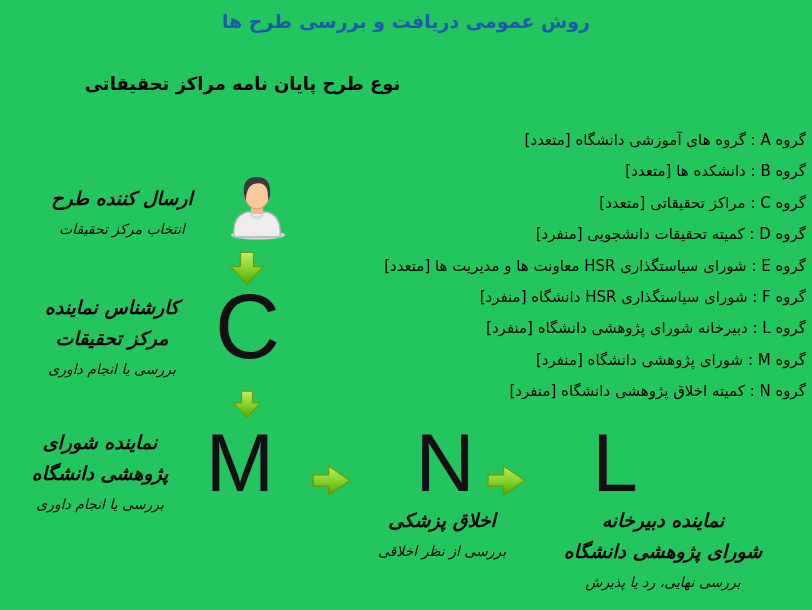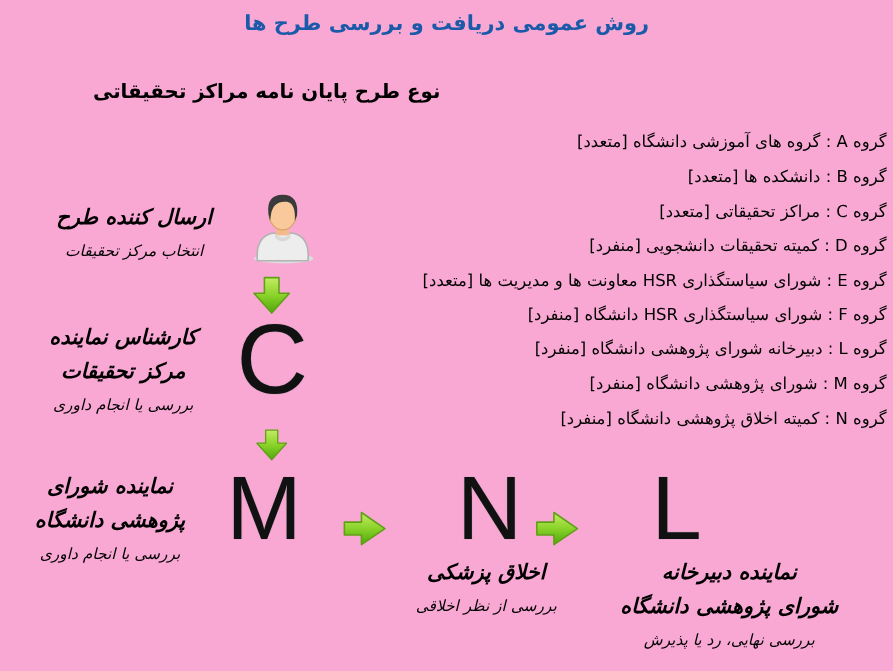--- a/index.html
+++ b/index.html
@@ -1,19 +1,19 @@
 <!DOCTYPE html>
 <html lang="fa"><head>
 <meta charset="utf-8">
 <style>
   html,body{margin:0;padding:0;background:#fff;}
   #slide{
     position:relative;
     width:812px;height:610px;
-    background:#f9a8d4;
+    background:#22c55e;
     overflow:hidden;
     font-family:"DejaVu Sans",sans-serif;
     color:#000;
   }
   .abs{position:absolute;}
   
   #title{
     top:10px;left:0;right:0;
     text-align:center;
     font-size:19px;font-weight:bold;
@@ -21,21 +21,21 @@
     direction:rtl;
   }
   
   #subtitle{
     top:68px;left:75px;width:335px;
     text-align:center;direction:rtl;
     font-weight:bold;font-size:18px;line-height:31px;
   }
   
   #groups{
-    top:114px;right:6px;width:470px;
+    top:125px;right:6px;width:470px;
     direction:rtl;text-align:right;
   }
   .group-row{
     height:31.4px;line-height:31.4px;
     font-size:15px;white-space:nowrap;
   }
   
   .stage{text-align:center;direction:rtl;font-style:italic;}
   .stage-name{font-weight:bold;font-size:19px;line-height:31px;}
   .stage-caption{font-size:14px;line-height:24px;margin-top:3px;}

